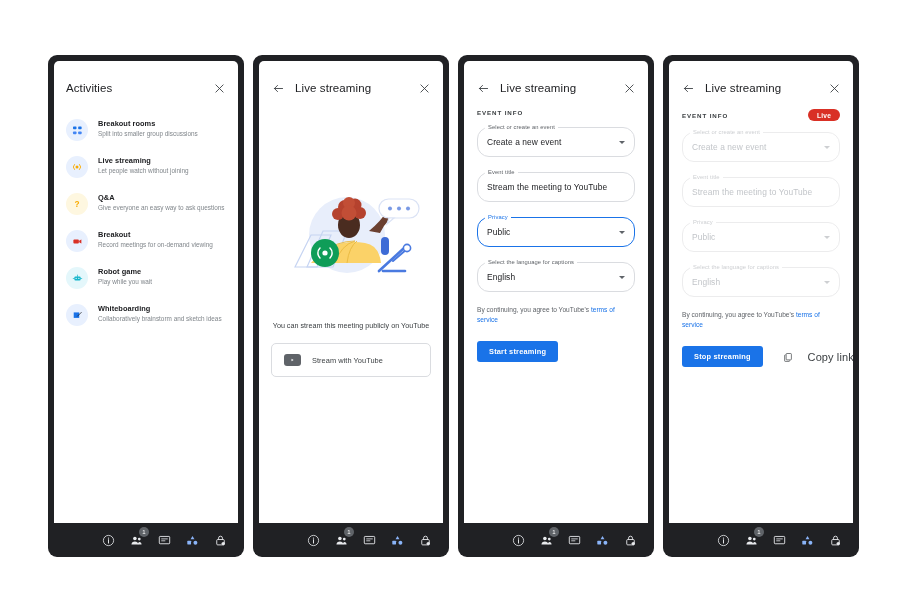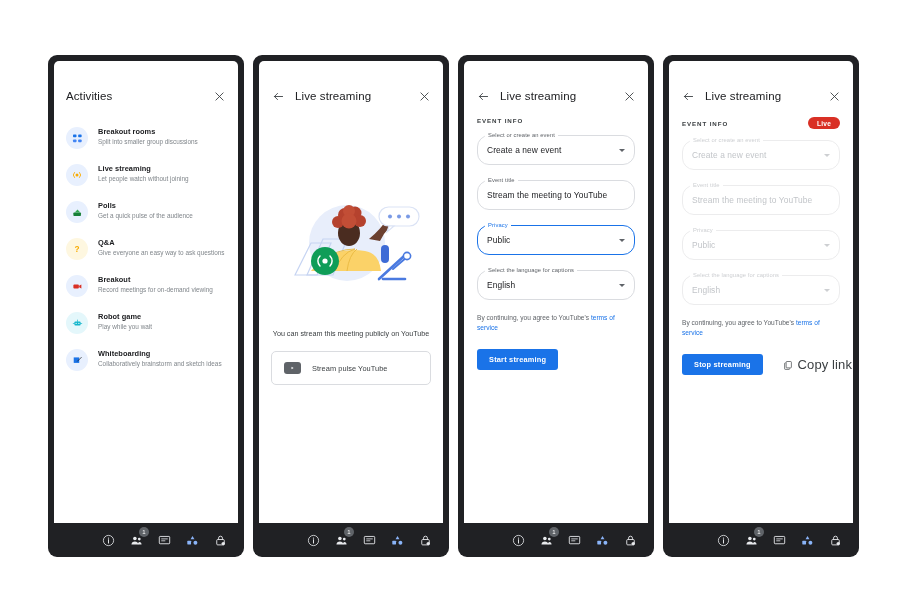--- a/index.html
+++ b/index.html
@@ -38,21 +38,21 @@
     overflow: hidden;
     position: relative;
     display: flex;
     flex-direction: column;
   }
 
   
   .pnl-head {
     display: flex;
     align-items: center;
-    padding: 28px 12px 10px 12px;
+    padding: 20px 12px 10px 12px;
     gap: 10px;
   }
   .back-arrow {
     width: 14px; height: 14px;
     flex: 0 0 auto;
     color: #3c4043;
     display: flex; align-items: center; justify-content: center;
   }
   .pnl-title {
     font-size: 11.5px;
@@ -250,23 +250,23 @@
     font-size: 7.4px;
     font-weight: 700;
     letter-spacing: .2px;
     padding: 6px 12px;
     border-radius: 3px;
     border: none;
     white-space: nowrap;
     font-family: "Liberation Sans", sans-serif;
   }
   .btn-text {
-    display: flex; align-items: center; gap: 5px;
+    display: flex; align-items: center; gap: 15px;
     color: #3c4043;
-    font-size: 13px;
+    font-size: 11px;
     letter-spacing: .1px;
     white-space: nowrap;
   }
 </style>
 </head>
 <body>
 
 <div class="stage">
 
   <div class="phone">
@@ -302,32 +302,20 @@
               <circle cx="8" cy="8" r="2" fill="#f9ab00"></circle>
               <path d="M4.6 4.6a4.8 4.8 0 000 6.8 M11.4 4.6a4.8 4.8 0 010 6.8" stroke="#f9ab00" stroke-width="1.2" fill="none" stroke-linecap="round"></path>
             </svg>
           </div>
           <div class="act-text">
             <div class="act-name">Live streaming</div>
             <div class="act-desc">Let people watch without joining</div>
           </div>
         </div>
 
-        <div class="act-item">
-          <div class="act-icon" style="background:#e8f0fe">
-            <svg viewBox="0 0 16 16" width="11" height="11">
-              <rect x="2" y="8" width="11" height="5" rx="1" fill="#188038"></rect>
-              <path d="M4 8 L8 3.5 L12 8 Z" fill="#34a853"></path>
-            </svg>
-          </div>
-          <div class="act-text">
-            <div class="act-name">Polls</div>
-            <div class="act-desc">Get a quick pulse of the audience</div>
-          </div>
-        </div>
 
         <div class="act-item">
           <div class="act-icon" style="background:#fef7e0">
             <svg viewBox="0 0 16 16" width="12" height="12">
               <text x="8" y="12" font-size="11" font-family="Liberation Sans, sans-serif" text-anchor="middle" fill="#f9ab00" font-weight="700">?</text>
             </svg>
           </div>
           <div class="act-text">
             <div class="act-name">Q&amp;A</div>
             <div class="act-desc">Give everyone an easy way to ask questions</div>
@@ -462,21 +450,21 @@
             <circle cx="122" cy="17.5" r="2" fill="#7a9ae5"></circle>
             <circle cx="131" cy="17.5" r="2" fill="#7a9ae5"></circle>
         </svg>
         <div class="promo-caption">You can stream this meeting publicly on YouTube</div>
         <div class="yt-card">
           <div class="yt-badge">
             <svg viewBox="0 0 10 8" width="7" height="6">
                 <path d="M3.6 2.1 L6.6 4 L3.6 5.9 Z" fill="#ffffff"></path>
               </svg>
           </div>
-          <div class="yt-label">Stream pulse YouTube</div>
+          <div class="yt-label">Stream with YouTube</div>
         </div>
       </div>
     </div>
     <div class="ctrl-bar">
       <div class="ctrl-btn">
         <svg viewBox="0 0 16 16" width="13" height="13">
             <circle cx="8" cy="8" r="6.3" fill="none" stroke="currentColor" stroke-width="1"></circle>
             <path d="M8 7v4.2" stroke="currentColor" stroke-width="1.2" stroke-linecap="round"></path>
             <circle cx="8" cy="5" r=".8" fill="currentColor"></circle>
           </svg>

